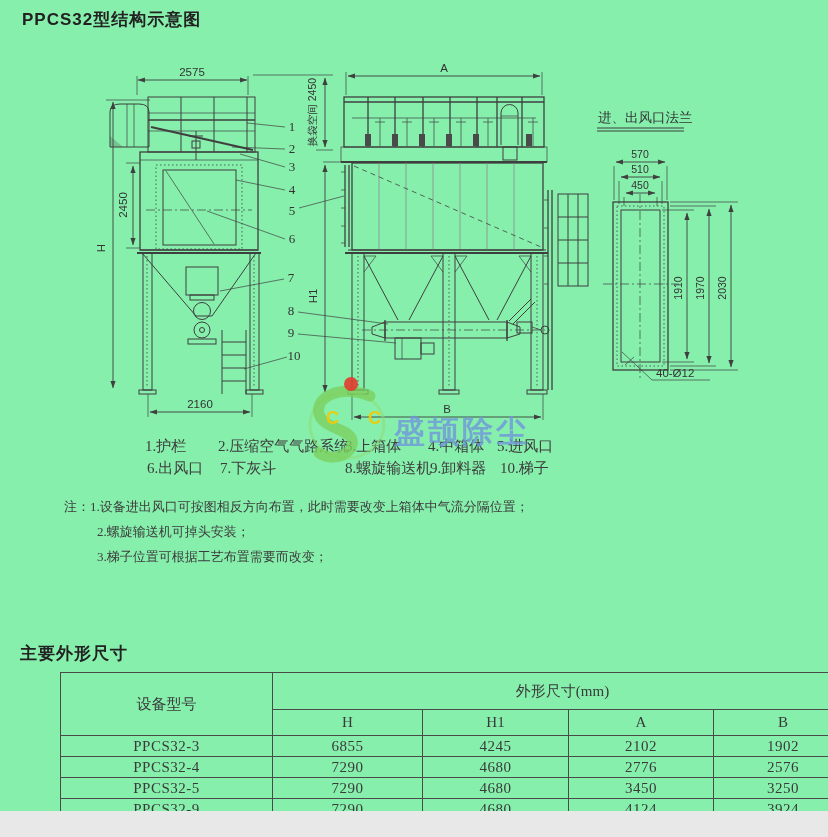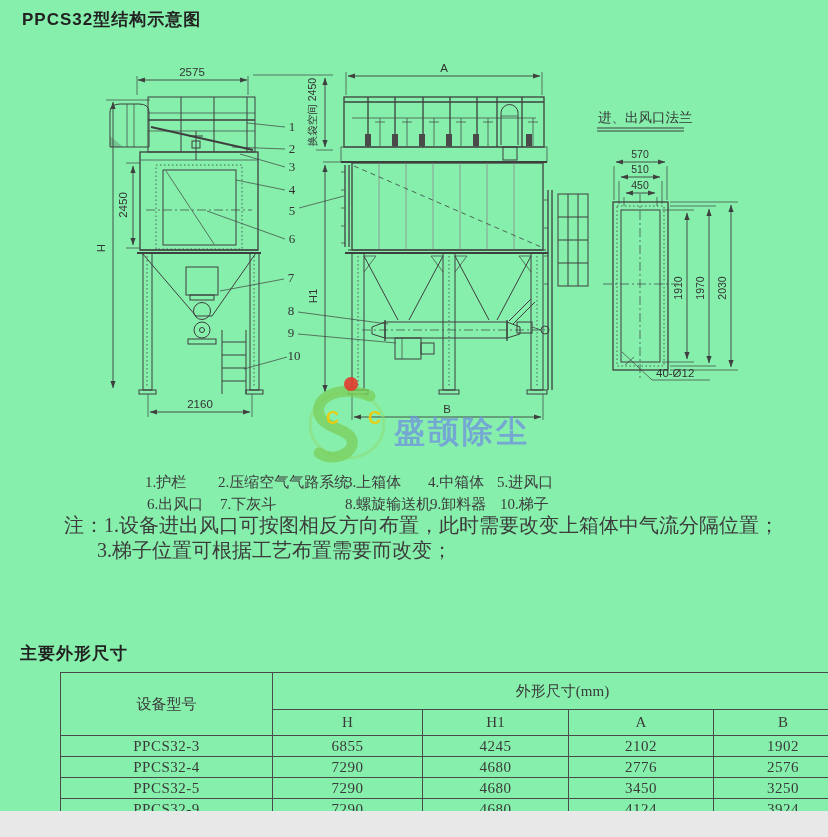--- a/index.html
+++ b/index.html
@@ -15,22 +15,22 @@
   svg .pnl{stroke:#8a8a8a;stroke-width:0.8;fill:none;}
   svg .dot{stroke-dasharray:1.5 2.5;stroke-width:0.8;}
   svg .dash{stroke-dasharray:5 4;stroke-width:0.8;}
   svg .cl{stroke-dasharray:9 3 2 3;stroke-width:0.7;}
   svg .dim{stroke:#3f3f3f;stroke-width:0.9;fill:none;
            marker-start:url(#arw);marker-end:url(#arw);}
   svg text.dl{font:11.5px "Liberation Sans",sans-serif;fill:#333;text-anchor:middle;}
   svg text.dls{font:10.5px "Liberation Sans",sans-serif;fill:#333;text-anchor:middle;}
   svg text.co{font:13px "Liberation Serif",serif;fill:#333;text-anchor:middle;}
   svg text.ft{font:13px "Liberation Serif",serif;fill:#333;}
-  .legend-item{position:absolute;font-size:15px;font-family:"Liberation Serif",serif;color:#3c3c3c;white-space:nowrap;margin-top:36px;}
-  .notes{position:absolute;left:64px;top:513px;font-size:20px;font-family:"Liberation Serif",serif;color:#3c3c3c;}
+  .legend-item{position:absolute;font-size:15px;font-family:"Liberation Serif",serif;color:#3c3c3c;white-space:nowrap;}
+  .notes{position:absolute;left:64px;top:494px;font-size:13px;font-family:"Liberation Serif",serif;color:#3c3c3c;}
   .note-line{height:25px;line-height:25px;white-space:nowrap;}
   .note-line.ind{padding-left:33px;}
   .section-title{position:absolute;left:20px;top:642px;font-size:17px;font-weight:bold;color:#222;
         letter-spacing:1px;font-family:"Liberation Sans",sans-serif;}
   table.dims{position:absolute;left:20px;top:672px;width:792px;border-collapse:collapse;
         font-family:"Liberation Serif",serif;color:#3a3a3a;table-layout:fixed;margin-left:40px;}
   table.dims td,table.dims th{border:1px solid #4a4a4a;text-align:center;font-weight:normal;
         font-size:15px;padding:0;}
   table.dims .h1r{height:37px;font-size:16px;}
   table.dims .h2r{height:26px;}
@@ -342,20 +342,21 @@
   <svg class="watermark" width="828" height="480" viewBox="0 0 828 480">
     <ellipse cx="347" cy="425" rx="37" ry="33" fill="none" stroke="#8fdb70" stroke-width="3" opacity="0.5"></ellipse>
     <path d="M370,396 C338,384 315,398 319,414 C323,429 349,428 352,440 C355,453 334,463 319,453" fill="none" stroke="#7ccf5c" stroke-width="11" stroke-linecap="round" opacity="0.78"></path>
     <circle cx="351" cy="384" r="7" fill="#e23b2e" opacity="0.9"></circle>
     <text x="326" y="424" style="font:bold 18px 'Liberation Sans',sans-serif;letter-spacing:12px" fill="#f0cb08" opacity="0.95">C C</text>
     <text x="394" y="442" style="font:bold 31px 'Liberation Sans',sans-serif;letter-spacing:3px" fill="#7097dd" opacity="0.8">盛颉除尘</text>
   </svg>
 
   <div class="notes">
     <div class="note-line"><span>注：</span><span>1.设备进出风口可按图相反方向布置，此时需要改变上箱体中气流分隔位置；</span></div>
+    <div class="note-line ind">2.螺旋输送机可掉头安装；</div>
     <div class="note-line ind">3.梯子位置可根据工艺布置需要而改变；</div>
   </div>
 
   <div class="section-title">主要外形尺寸</div>
 
   <table class="dims">
     <colgroup>
       <col style="width:212px">
         <col style="width:150px">
         <col style="width:146px">

